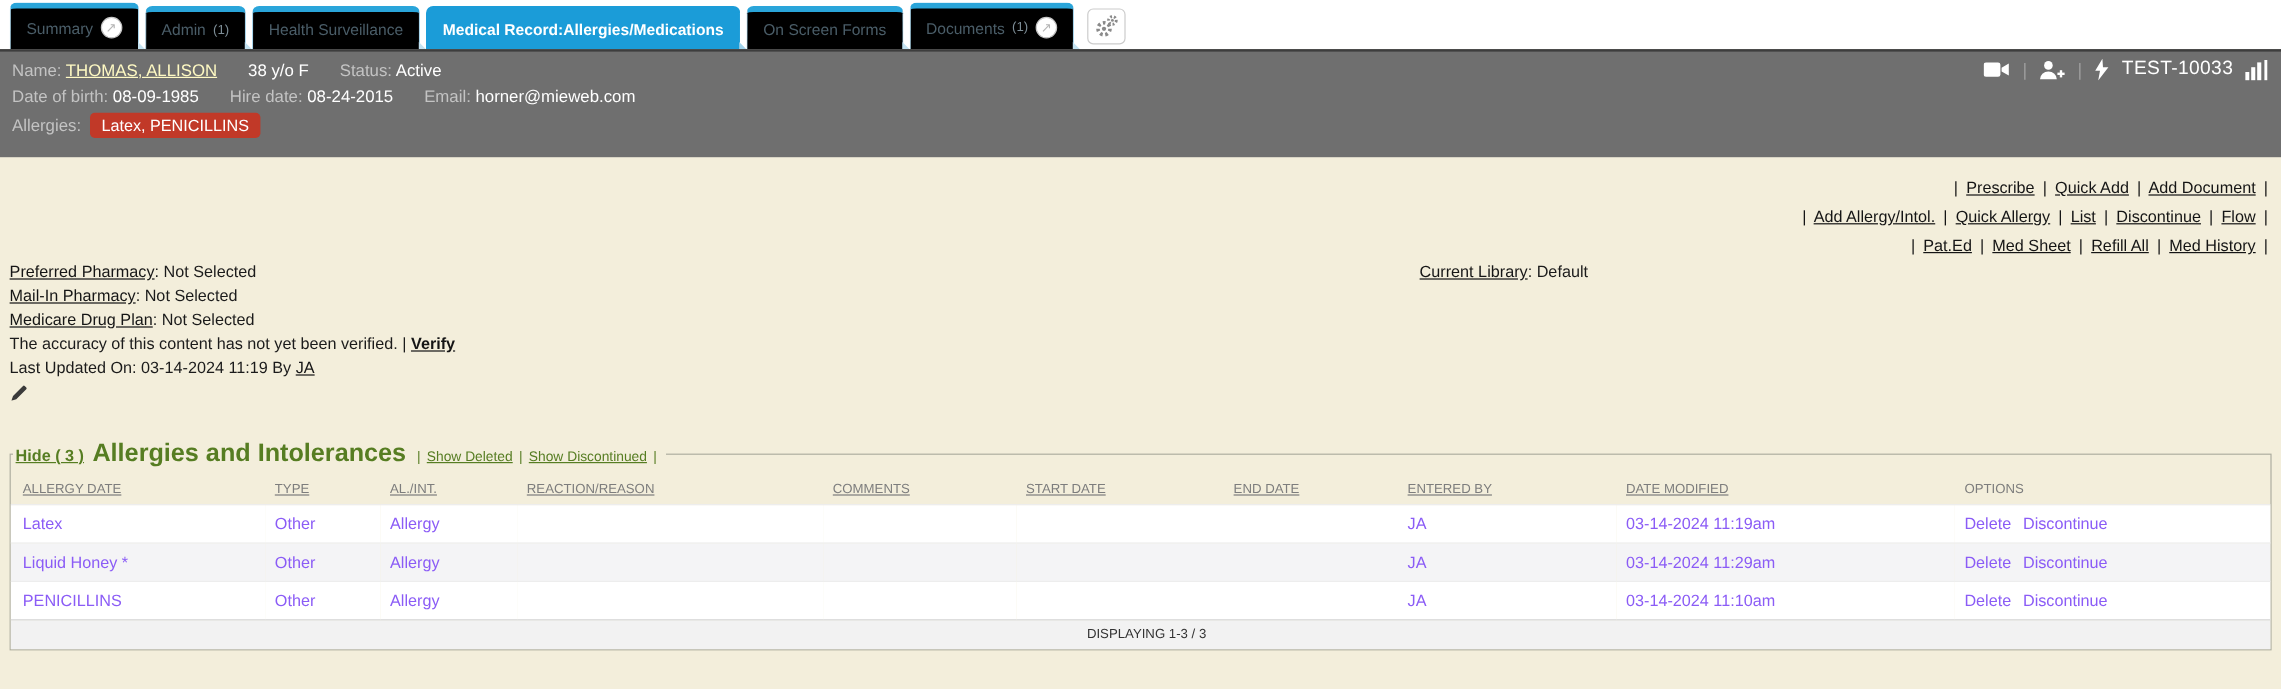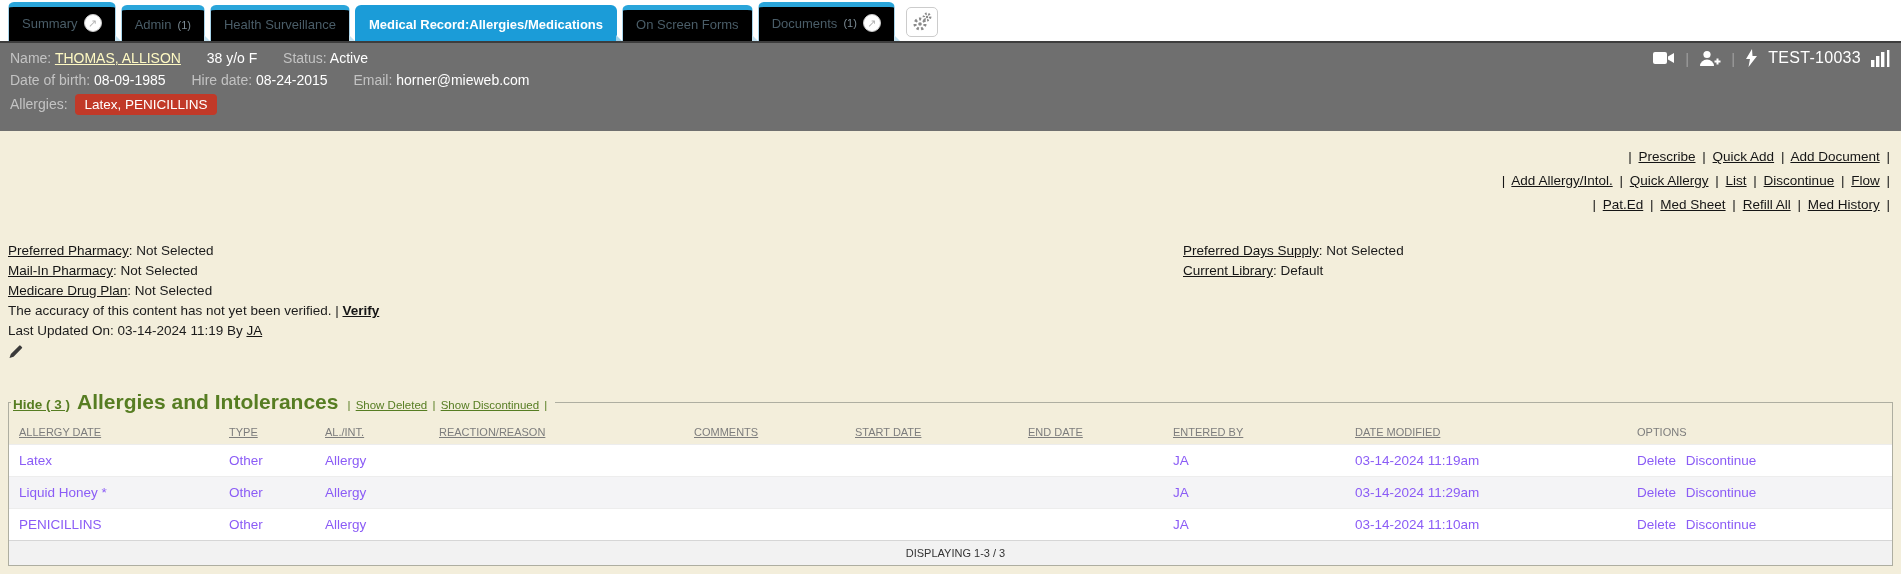--- a/index.html
+++ b/index.html
@@ -76,21 +76,21 @@
   .patient-id { font-size:16px; letter-spacing:0.3px; }
   .band-icons svg { display:block; cursor:pointer; }
 
   
   .content { position:relative; padding:0 8px; }
 
   .action-links { text-align:right; margin-top:14px; line-height:24px; font-size:13.5px; }
   .action-links a { color:#151515; text-decoration:underline; cursor:pointer; }
   .action-links .pipe { color:#151515; margin:0 3px; }
 
-  .info-wrap { position:relative; margin-top:24px; font-size:13.5px; line-height:20px; }
+  .info-wrap { position:relative; margin-top:0; font-size:13.5px; line-height:20px; }
   .info-wrap a { color:#151515; text-decoration:underline; cursor:pointer; }
   .verify-link { font-weight:bold; }
   .pencil { margin-top:2px; }
   .supply-block { position:absolute; left:1175px; top:0; }
 
   
   fieldset.allergy-fs {
     margin:26px 0 0 0; padding:0 0 0 0;
     border:1px solid #aeaea1;
   }
@@ -266,24 +266,20 @@
     <div>
       <span>Last Updated On: 03-14-2024 11:19 By</span>
       <a>JA</a>
     </div>
     <div class="pencil">
       <svg width="15" height="15" viewBox="0 0 20 20">
         <path d="M2 20 L3.8 14.6 L14.9 3.5 a1.3 1.3 0 0 1 1.9 0 l1.7 1.7 a1.3 1.3 0 0 1 0 1.9 L7.4 18.2 Z" fill="#3a3a3a"></path>
       </svg>
     </div>
     <div class="supply-block">
-      <div>
-        <a>Preferred Days Supply</a><span>:</span>
-        <span>Not Selected</span>
-      </div>
       <div>
         <a>Current Library</a><span>:</span>
         <span>Default</span>
       </div>
     </div>
   </div>
 
   <fieldset class="allergy-fs">
     <legend>
       <a class="hide-link">Hide ( 3 )</a>

